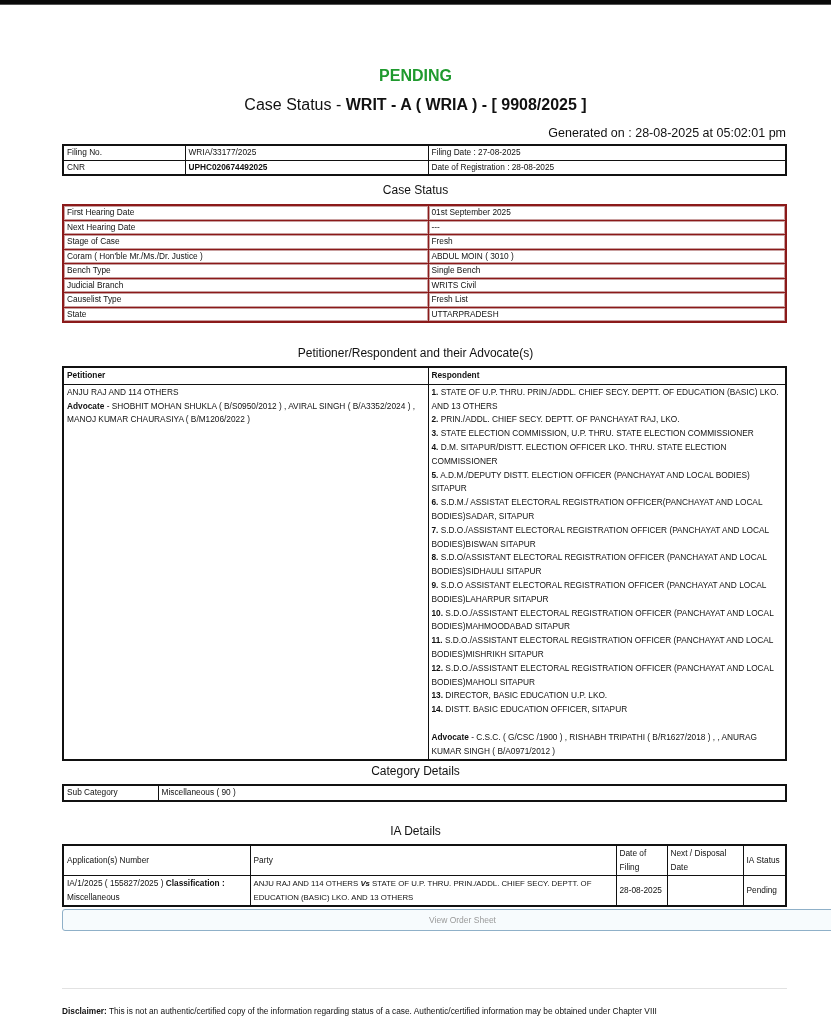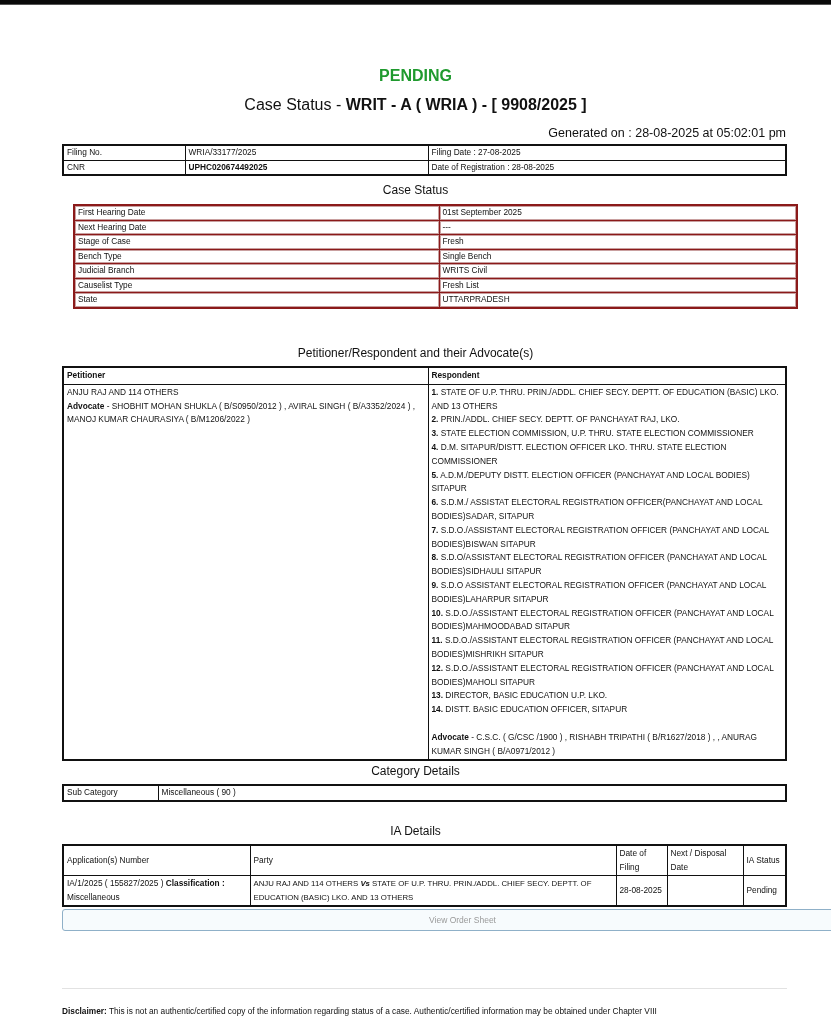--- a/index.html
+++ b/index.html
@@ -8,21 +8,21 @@
   .topbar { position: absolute; left: 0; top: 0; width: 831px; height: 5px; background: #0a0a0a; border-bottom: 1px solid #555; }
   .status { position: absolute; left: 0; top: 67px; width: 831px; text-align: center; color: #1f9a2e; font-size: 16px; font-weight: bold; }
   .title { position: absolute; left: 0; top: 96px; width: 831px; text-align: center; font-size: 16px; }
   .title b { font-weight: bold; margin-top: 22px; }
   .generated { position: absolute; right: 45px; top: 126px; font-size: 12.5px; }
   table { border-collapse: collapse; position: absolute; font-size: 8.3px; }
   td, th { border: 1px solid #111; padding: 1px 3px; text-align: left; vertical-align: top; font-weight: normal; line-height: 11.5px; }
   .t-info { left: 62px; top: 144px; width: 725px; border: 2px solid #111; }
   .t-info td { height: 14px; }
   .sec { position: absolute; left: 0; width: 831px; text-align: center; font-size: 12px; }
-  .t-case { left: 62px; top: 204px; width: 725px; border: 2px solid #8b1a1a; margin-left: 11px; }
+  .t-case { left: 62px; top: 204px; width: 725px; border: 2px solid #8b1a1a; }
   .t-case td { border: 1px solid #8b1a1a; height: 14.5px; box-shadow: inset 0 0 0 1px #c9a0a0; }
   .t-party { left: 62px; top: 366px; width: 725px; border: 2px solid #111; }
   .t-party td { font-size: 8.3px; line-height: 13.8px; }
   .t-party .hd { font-weight: bold; height: 13px; }
   .t-cat { left: 62px; top: 784px; width: 725px; border: 2px solid #111; }
   .t-cat td { height: 14px; }
   .t-ia { left: 62px; top: 844px; width: 725px; border: 2px solid #111; }
   .t-ia td { line-height: 13.5px; vertical-align: middle; }
   .btn { position: absolute; left: 62px; top: 909px; width: 801px; height: 22px; border: 1px solid #8fb0c8; border-radius: 3px; background: #f7fbfd; text-align: center; font-size: 8.5px; color: #9a9a9a; line-height: 20px; cursor: pointer; }
   .divider { position: absolute; left: 62px; top: 988px; width: 725px; height: 1px; background: #e2e2e2; }
@@ -69,20 +69,24 @@
         <td>First Hearing Date</td>
         <td>01st September 2025</td>
       </tr>
       <tr>
         <td>Next Hearing Date</td>
         <td>---</td>
       </tr>
       <tr>
         <td>Stage of Case</td>
         <td>Fresh</td>
+      </tr>
+      <tr>
+        <td>Coram ( Hon'ble Mr./Ms./Dr. Justice )</td>
+        <td>ABDUL MOIN ( 3010 )</td>
       </tr>
       <tr>
         <td>Bench Type</td>
         <td>Single Bench</td>
       </tr>
       <tr>
         <td>Judicial Branch</td>
         <td>WRITS Civil</td>
       </tr>
       <tr>

